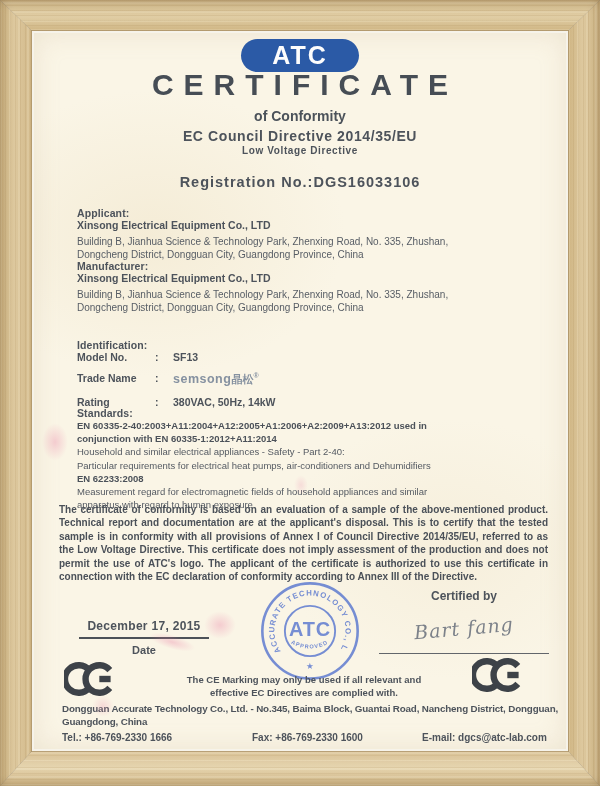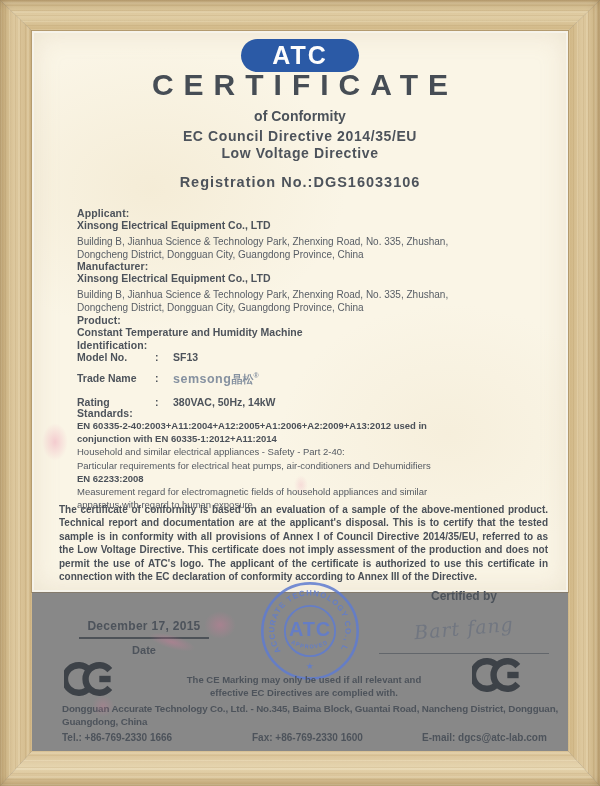--- a/index.html
+++ b/index.html
@@ -30,21 +30,21 @@
       repeating-linear-gradient(0deg, rgba(255,248,226,.22) 0 2px, rgba(0,0,0,0) 2px 8px),
       linear-gradient(0deg, #d2b888, #e5d4ae 55%, #d8c094); }
   #frame-left   { left:0; top:0; width:32px; height:786px;
     clip-path:polygon(0 0,100% 31px,100% 751px,0 100%); }
   #frame-right  { left:568px; top:0; width:32px; height:786px;
     clip-path:polygon(0 31px,100% 0,100% 100%,0 751px); }
   #frame-edge { position:absolute; inset:0; box-shadow:inset 0 0 12px rgba(100,70,30,.45); pointer-events:none; }
 
   
   #paper {
-    position:absolute; left:32px; top:31px; width:536px; height:561px; box-sizing:border-box;
+    position:absolute; left:32px; top:31px; width:536px; height:720px; box-sizing:border-box;
     background:
       radial-gradient(ellipse 300px 220px at 22% 28%, rgba(240,229,202,.55), rgba(0,0,0,0) 65%),
       radial-gradient(ellipse 260px 200px at 78% 72%, rgba(241,231,207,.45), rgba(0,0,0,0) 65%),
       #faf5e6;
     border:2px solid #f6f3ea;
     box-shadow:0 0 0 1px rgba(125,100,60,.35), inset 0 0 26px rgba(190,170,130,.22);
     color:#4d535b;
     padding-left:28px;
   }
   .abs { position:absolute; }
@@ -52,21 +52,21 @@
   .b { font-weight:bold; }
 
   
   #atc-logo { top:6px; left:50%; transform:translateX(-50%); width:118px; height:33px;
     background:#2b5aa6; border-radius:17px; color:#fdfdfd; font-weight:bold; font-size:25px;
     letter-spacing:2px; line-height:33px; text-align:center; z-index:2; }
   #cert-title { top:35px; font-size:30px; font-weight:bold; letter-spacing:10px; padding-left:10px;
     box-sizing:border-box; color:#464d55; z-index:1; }
   #subtitle   { top:75px; font-size:14px; font-weight:bold; color:#4b525a; }
   #directive1 { top:95px; font-size:14px; font-weight:bold; letter-spacing:.6px; }
-  #directive2 { top:112px; font-size:14px; font-weight:bold; letter-spacing:.6px; }
+  #directive2 { top:112px; font-size:10px; font-weight:bold; letter-spacing:.6px; }
   #registration { top:141px; font-size:14.5px; font-weight:bold; letter-spacing:1px; }
 
   
   .row { position:absolute; left:43px; right:22px; display:flex; align-items:flex-start;flex-direction:column; }
   .lbl { width:85px; flex:none; font-weight:bold; font-size:10.5px; letter-spacing:.1px; }
   .val { flex:1; }
   .name { font-weight:bold; font-size:10.5px; margin-bottom:4px; }
   .addr { font-size:10px; line-height:13px; color:#575d65; white-space:nowrap; }
   .pvalue { font-weight:bold; font-size:10.5px; }
   .idrow { display:flex; margin-bottom:9px; font-size:10.5px; font-weight:bold; }
@@ -154,24 +154,20 @@
       <div class="lbl">Manufacturer:</div>
       <div class="val">
         <div class="name">Xinsong Electrical Equipment Co., LTD</div>
         <div class="addr">
           <span>Building B, Jianhua Science &amp; Technology Park, Zhenxing Road, No. 335, Zhushan,</span><br>
           <span>Dongcheng District, Dongguan City, Guangdong Province, China</span>
         </div>
       </div>
     </div>
 
-    <div class="row" style="top:281px">
-      <div class="lbl">Product:</div>
-      <div class="val pvalue">Constant Temperature and Humidity Machine</div>
-    </div>
 
     <div class="row" style="top:306px">
       <div class="lbl">Identification:</div>
       <div class="val">
         <div class="idrow">
           <span class="k">Model No.</span>
           <span class="s">:</span>
           <span class="v">SF13</span>
         </div>
         <div class="idrow">

